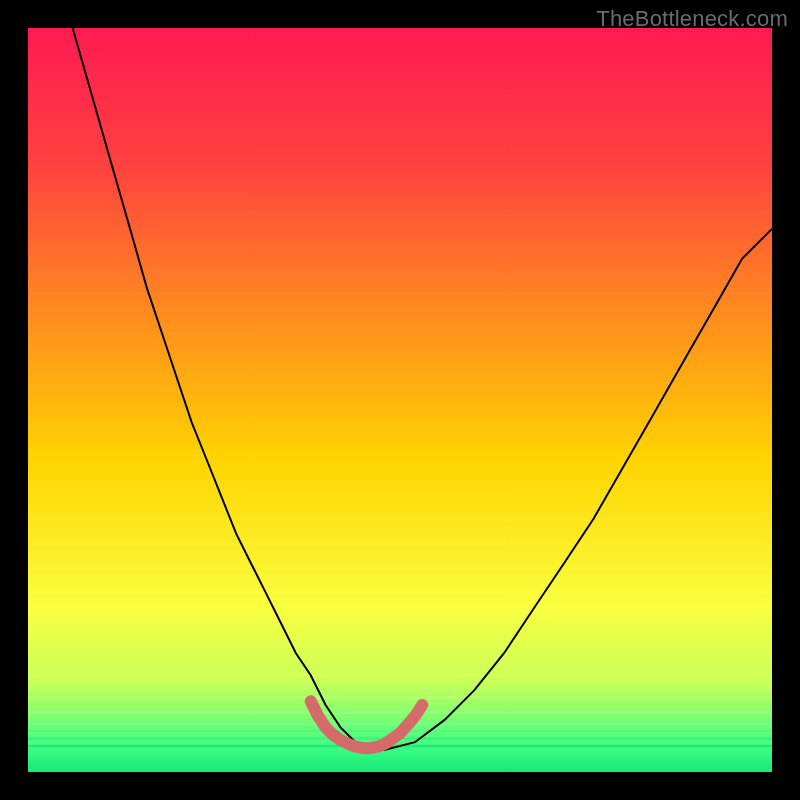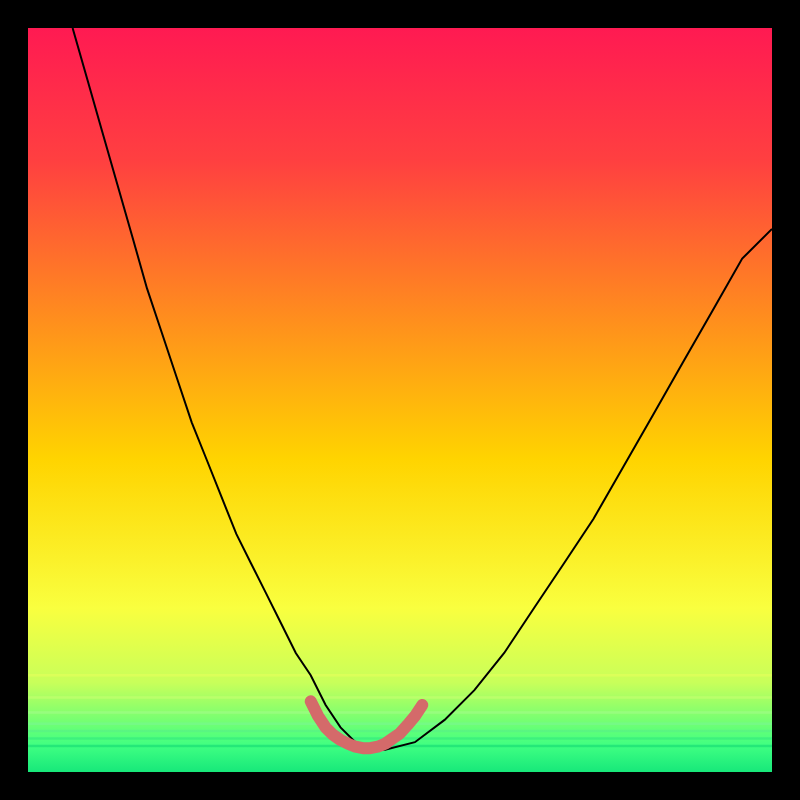--- a/index.html
+++ b/index.html
@@ -33,20 +33,21 @@
     color: #6b6b6b;
     font-size: 22px;
     letter-spacing: 0.2px;
     font-weight: 500;
   }
 </style>
 </head>
 <body>
 
 <div class="frame">
+  <div class="watermark">TheBottleneck.com</div>
   <svg class="plot" viewBox="0 0 744 744" preserveAspectRatio="none">
     <defs>
       <linearGradient id="bg-grad" x1="0" y1="0" x2="0" y2="1">
           <stop offset="0.0%" stop-color="#ff1a52"></stop>
           <stop offset="18.0%" stop-color="#ff4040"></stop>
           <stop offset="38.0%" stop-color="#ff8a1f"></stop>
           <stop offset="58.0%" stop-color="#ffd400"></stop>
           <stop offset="78.0%" stop-color="#f9ff3f"></stop>
           <stop offset="88.0%" stop-color="#c8ff5a"></stop>
           <stop offset="96.5%" stop-color="#3fff82"></stop>

